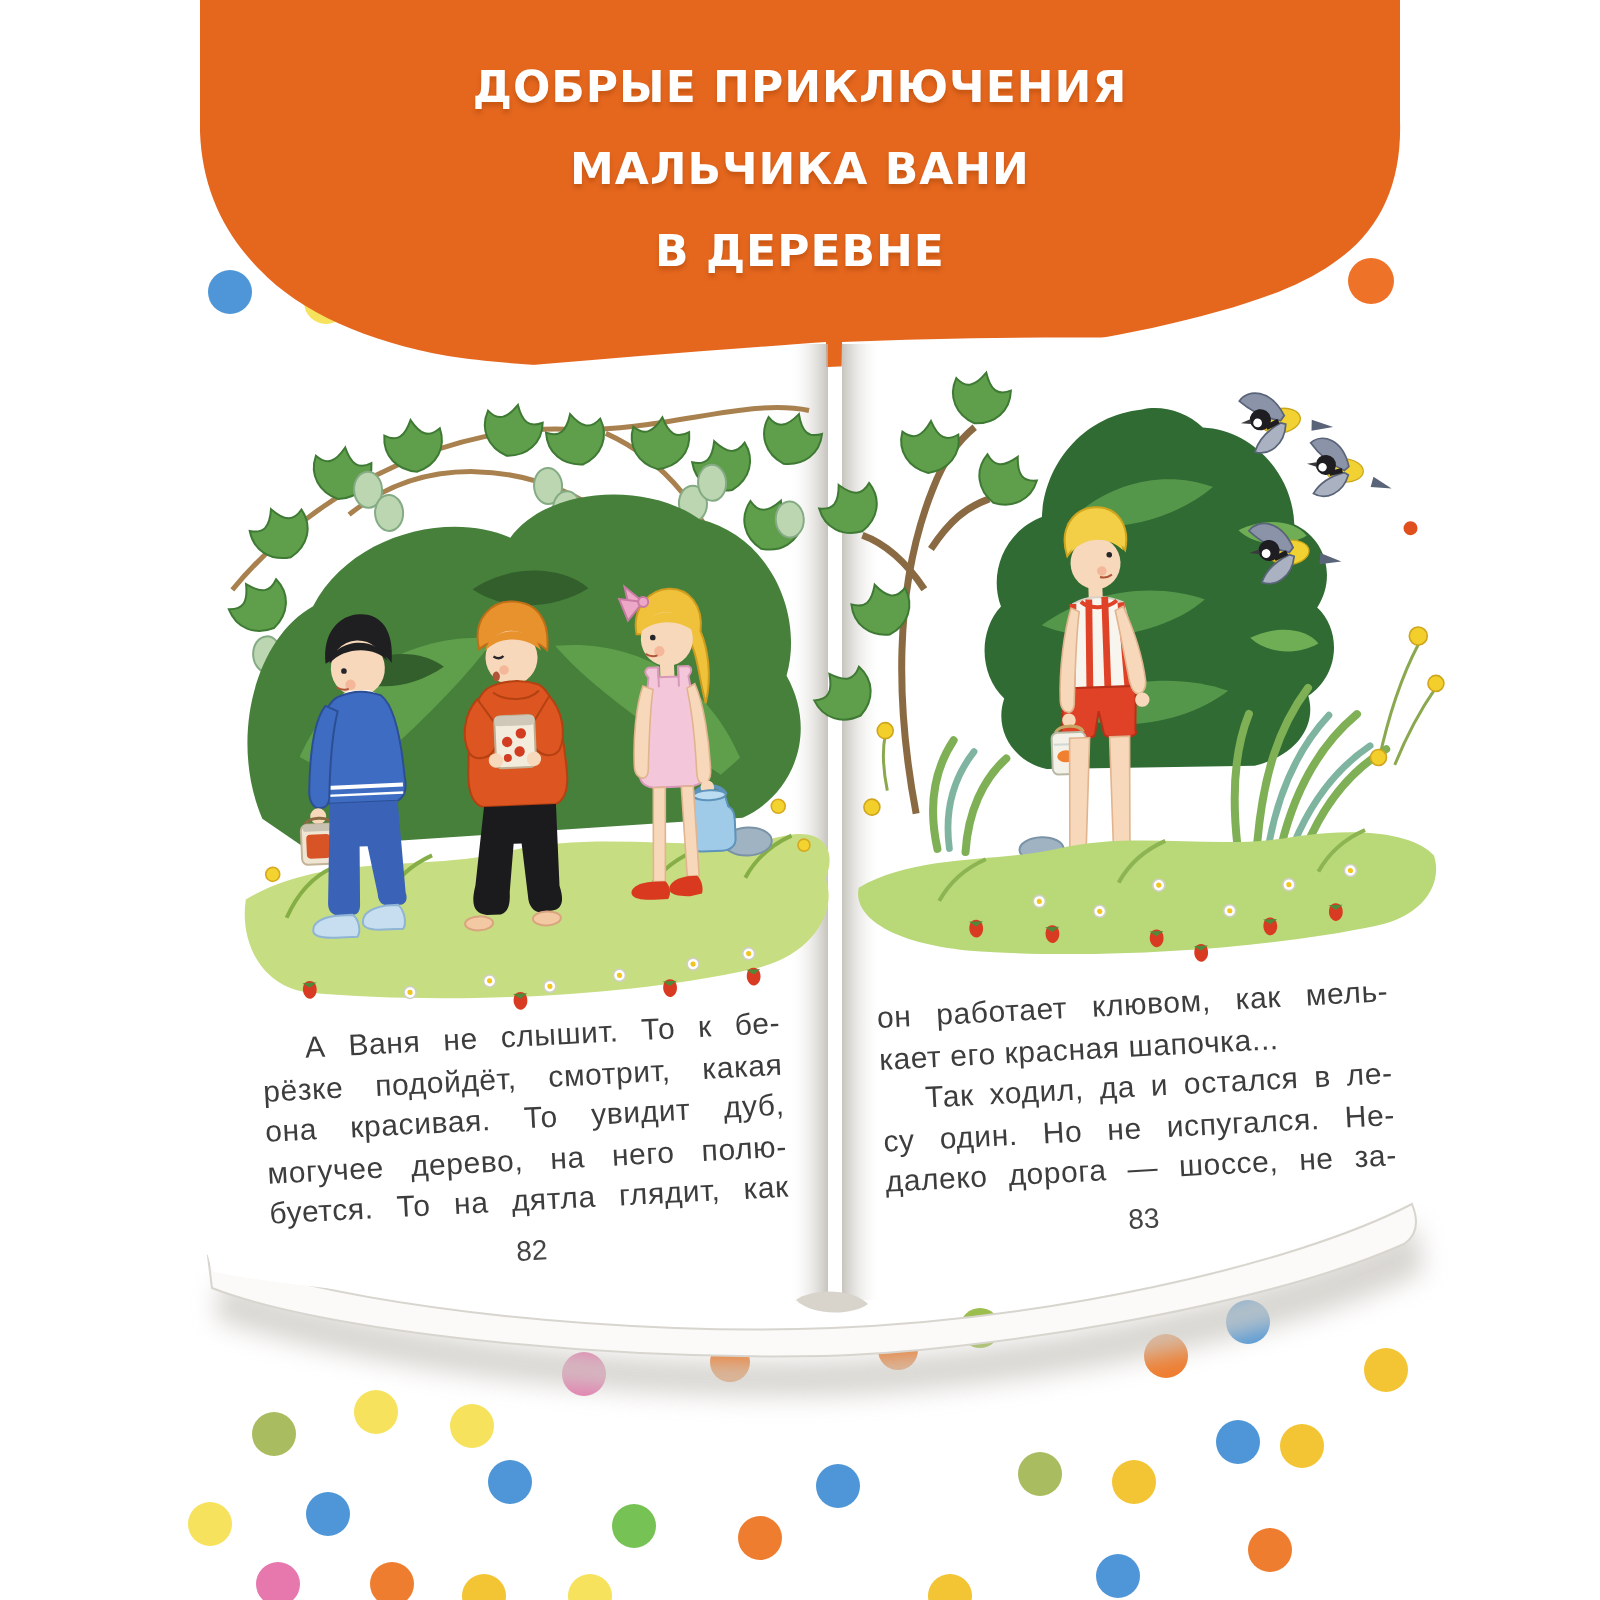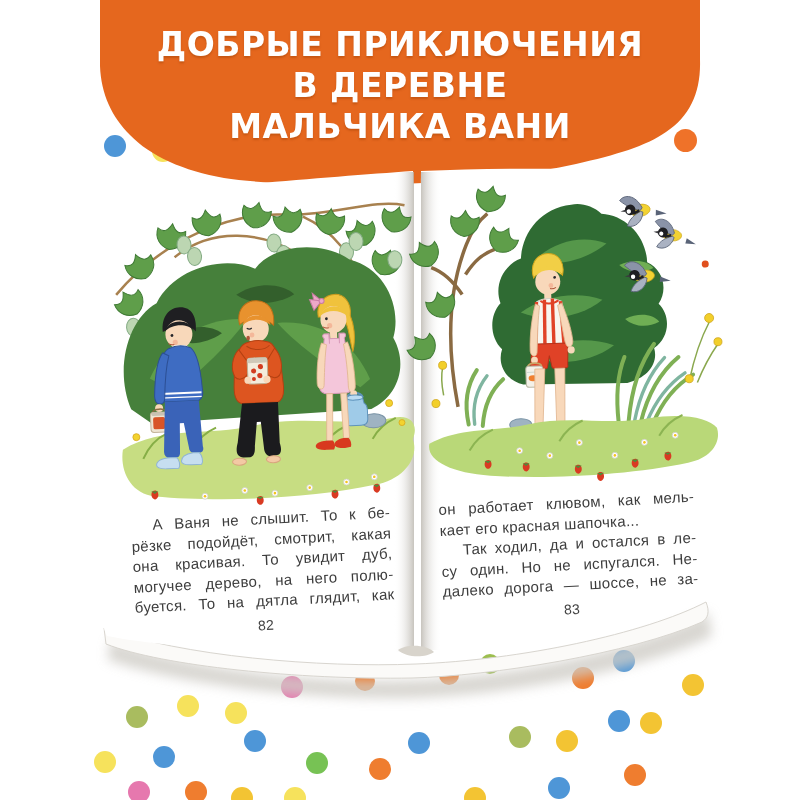--- a/index.html
+++ b/index.html
@@ -3,21 +3,21 @@
 <meta charset="utf-8">
 <style>
   html,body{margin:0;padding:0;background:#ffffff;}
   .stage{position:relative;width:800px;height:800px;background:#ffffff;overflow:hidden;
          font-family:"Liberation Sans",sans-serif;}
   .dots{position:absolute;inset:0;z-index:1;}
   .dot{position:absolute;border-radius:50%;}
   .banner-svg{position:absolute;left:0;top:0;z-index:2;}
   .title{position:absolute;left:100px;top:24px;width:600px;z-index:3;text-align:center;
          color:#ffffff;font-family:"DejaVu Sans",sans-serif;font-weight:bold;
-         font-size:33px;line-height:41px;letter-spacing:.5px;
+         font-size:22px;line-height:41px;letter-spacing:.5px;
          text-shadow:0 2px 2px rgba(150,60,0,.38);}
   .book-svg{position:absolute;left:0;top:0;z-index:4;}
   .page-text{position:absolute;z-index:5;transform-origin:left top;color:#3d3d3d;}
   .page-text.left{left:130px;top:516px;width:260px;transform:rotate(-3deg);}
   .page-text.right{left:438px;top:500px;width:256px;transform:rotate(-3deg);}
   .bline{height:20.5px;font:15px/20.5px "Liberation Sans",sans-serif;
          letter-spacing:.3px;white-space:nowrap;color:#3d3d3d;}
   .bline.just{display:flex;justify-content:space-between;}
   .bline.ind{padding-left:22px;}
   .pagenum{margin-top:5px;text-align:center;font:14px "Liberation Sans",sans-serif;color:#444;}
@@ -65,22 +65,22 @@
              C 701 92 690 116 666 132
              C 646 146 616 155 576 164
              C 520 176 462 182 400 184
              C 330 186 262 184 224 178
              C 184 171 150 156 130 135
              C 112 117 101 94 100 66 Z" fill="#E5671E"></path>
   </svg>
 
   <div class="title">
     <div>ДОБРЫЕ ПРИКЛЮЧЕНИЯ</div>
+    <div>МАЛЬЧИКА ВАНИ</div>
     <div>В ДЕРЕВНЕ</div>
-    <div>МАЛЬЧИКА ВАНИ</div>
   </div>
 
   <svg class="book-svg" width="800" height="800" viewBox="0 0 800 800">
     <defs>
       <filter id="soft" x="-30%" y="-30%" width="160%" height="160%">
           <feGaussianBlur stdDeviation="6"></feGaussianBlur>
         </filter>
       <linearGradient id="gutterL" x1="0" y1="0" x2="1" y2="0">
         <stop offset="0" stop-color="#ffffff" stop-opacity="0"></stop>
         <stop offset="1" stop-color="#b9b5ad" stop-opacity="0.8"></stop>

